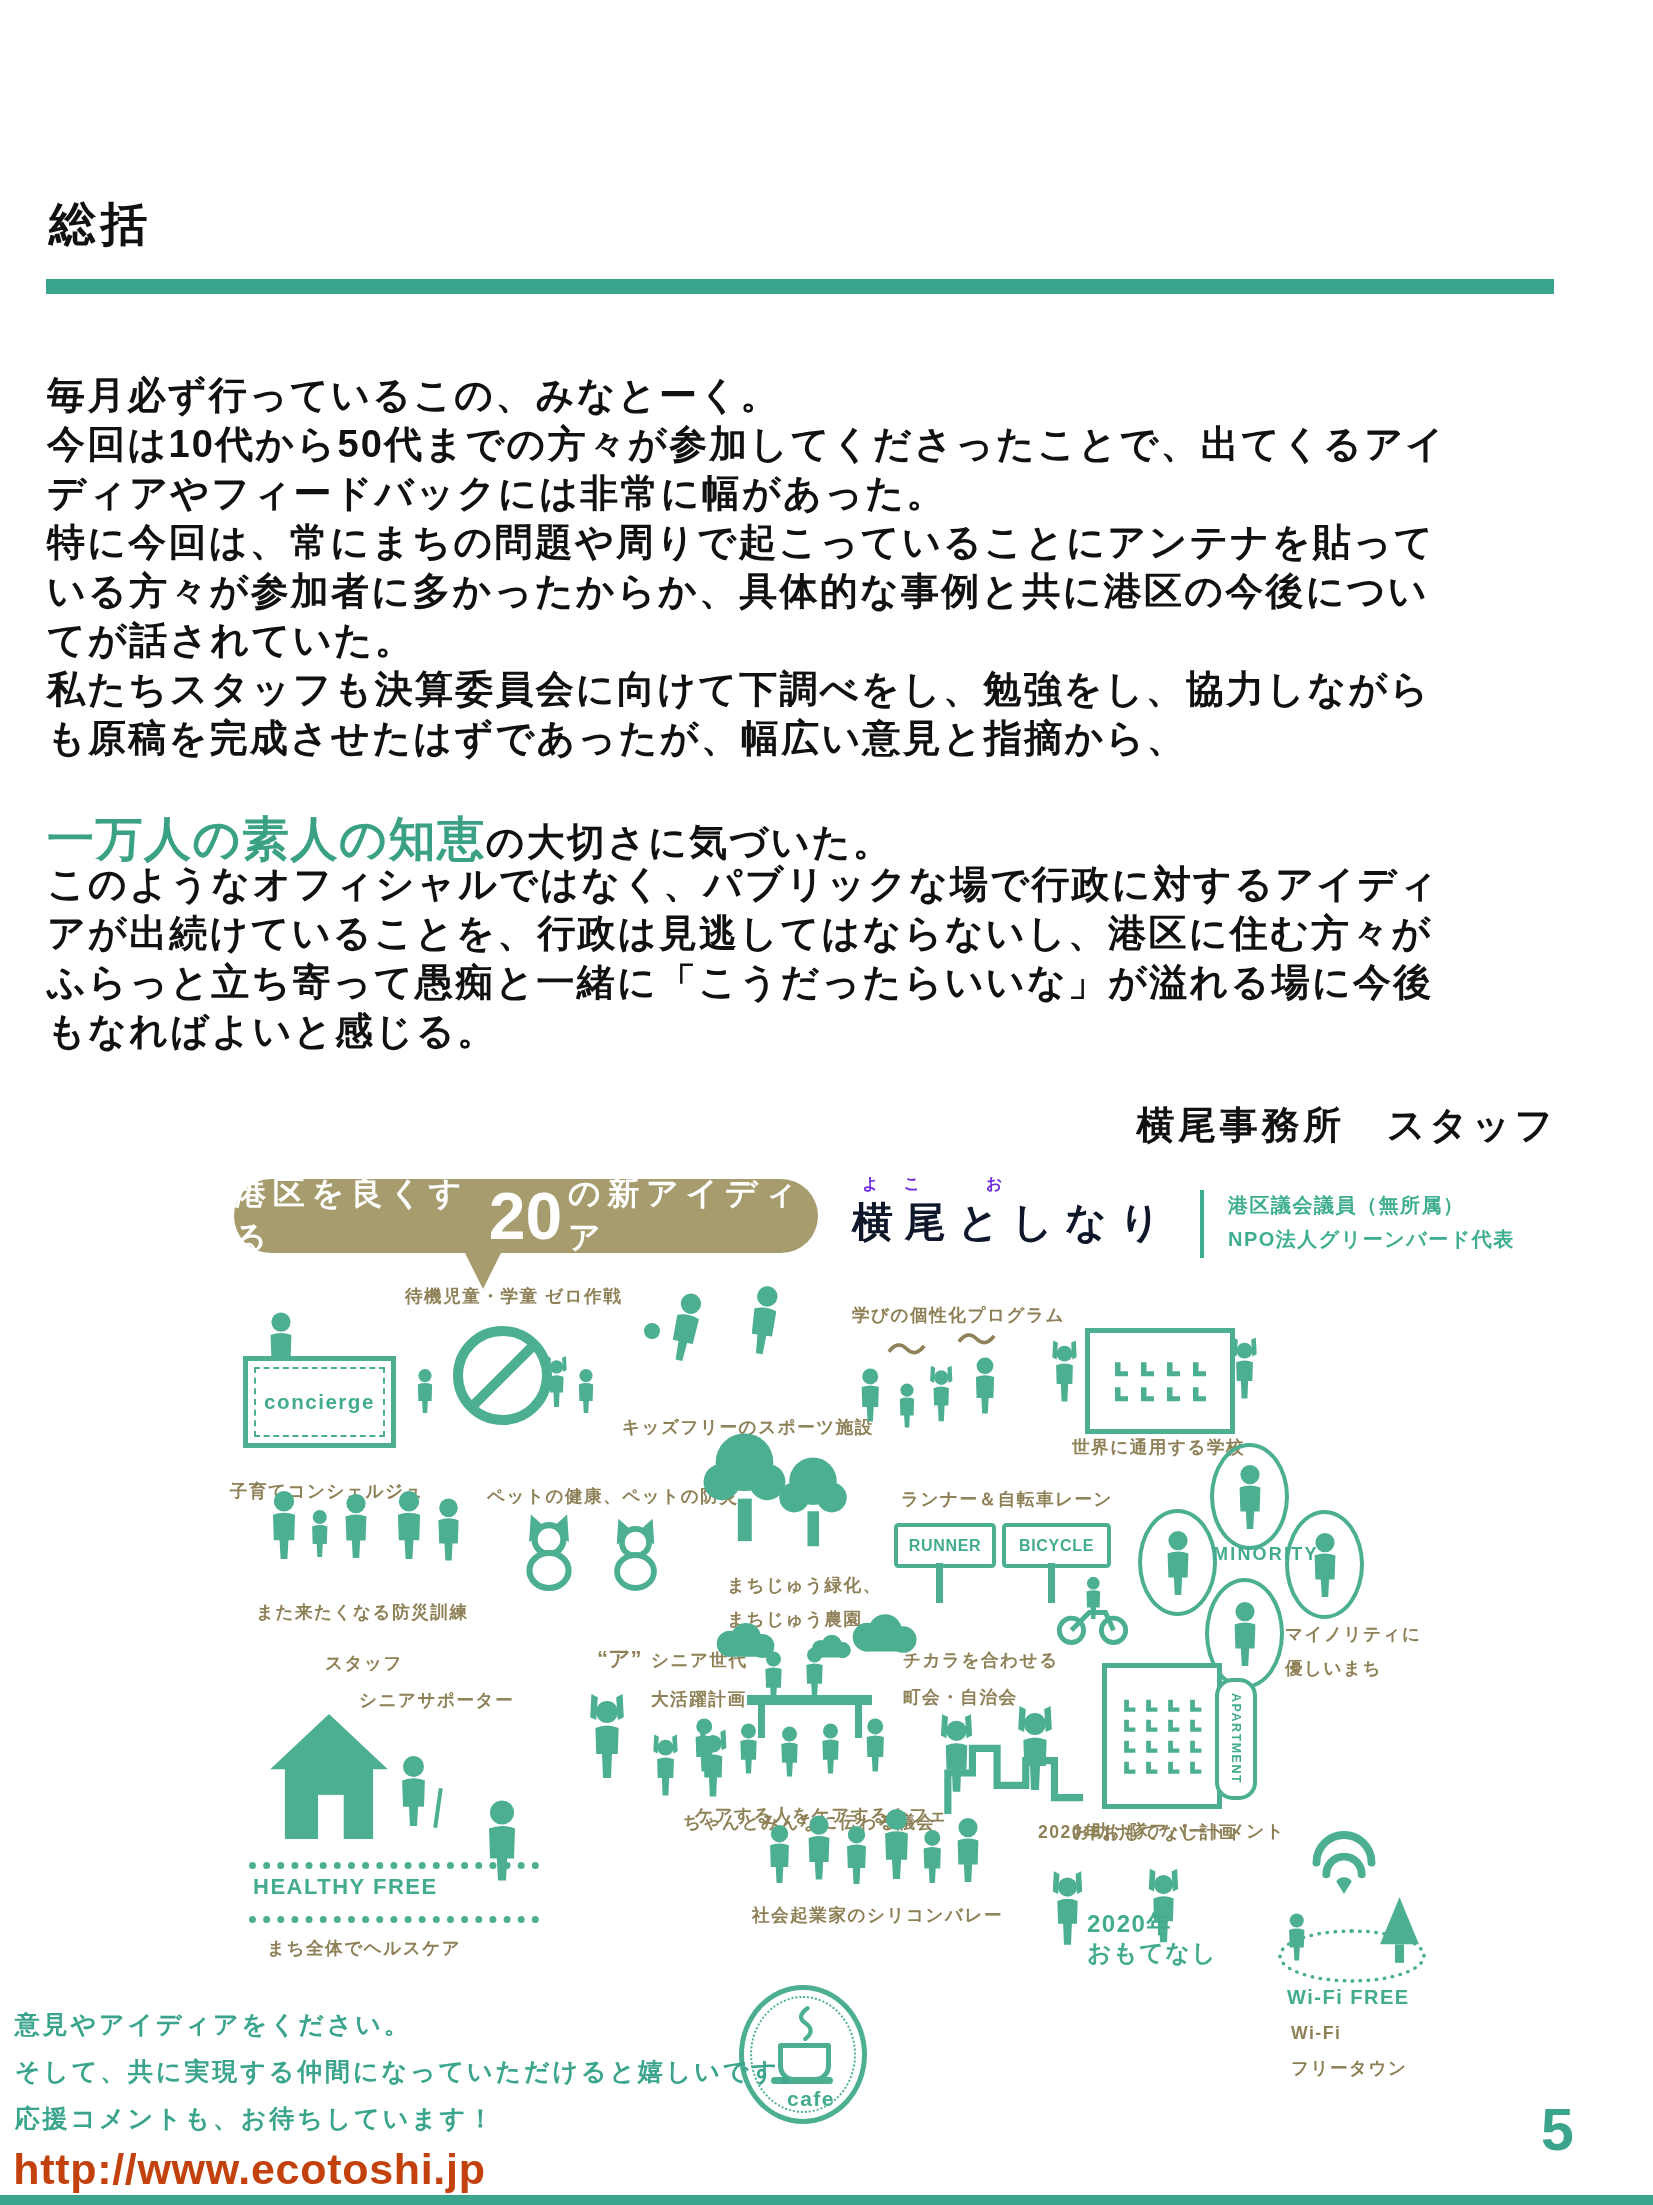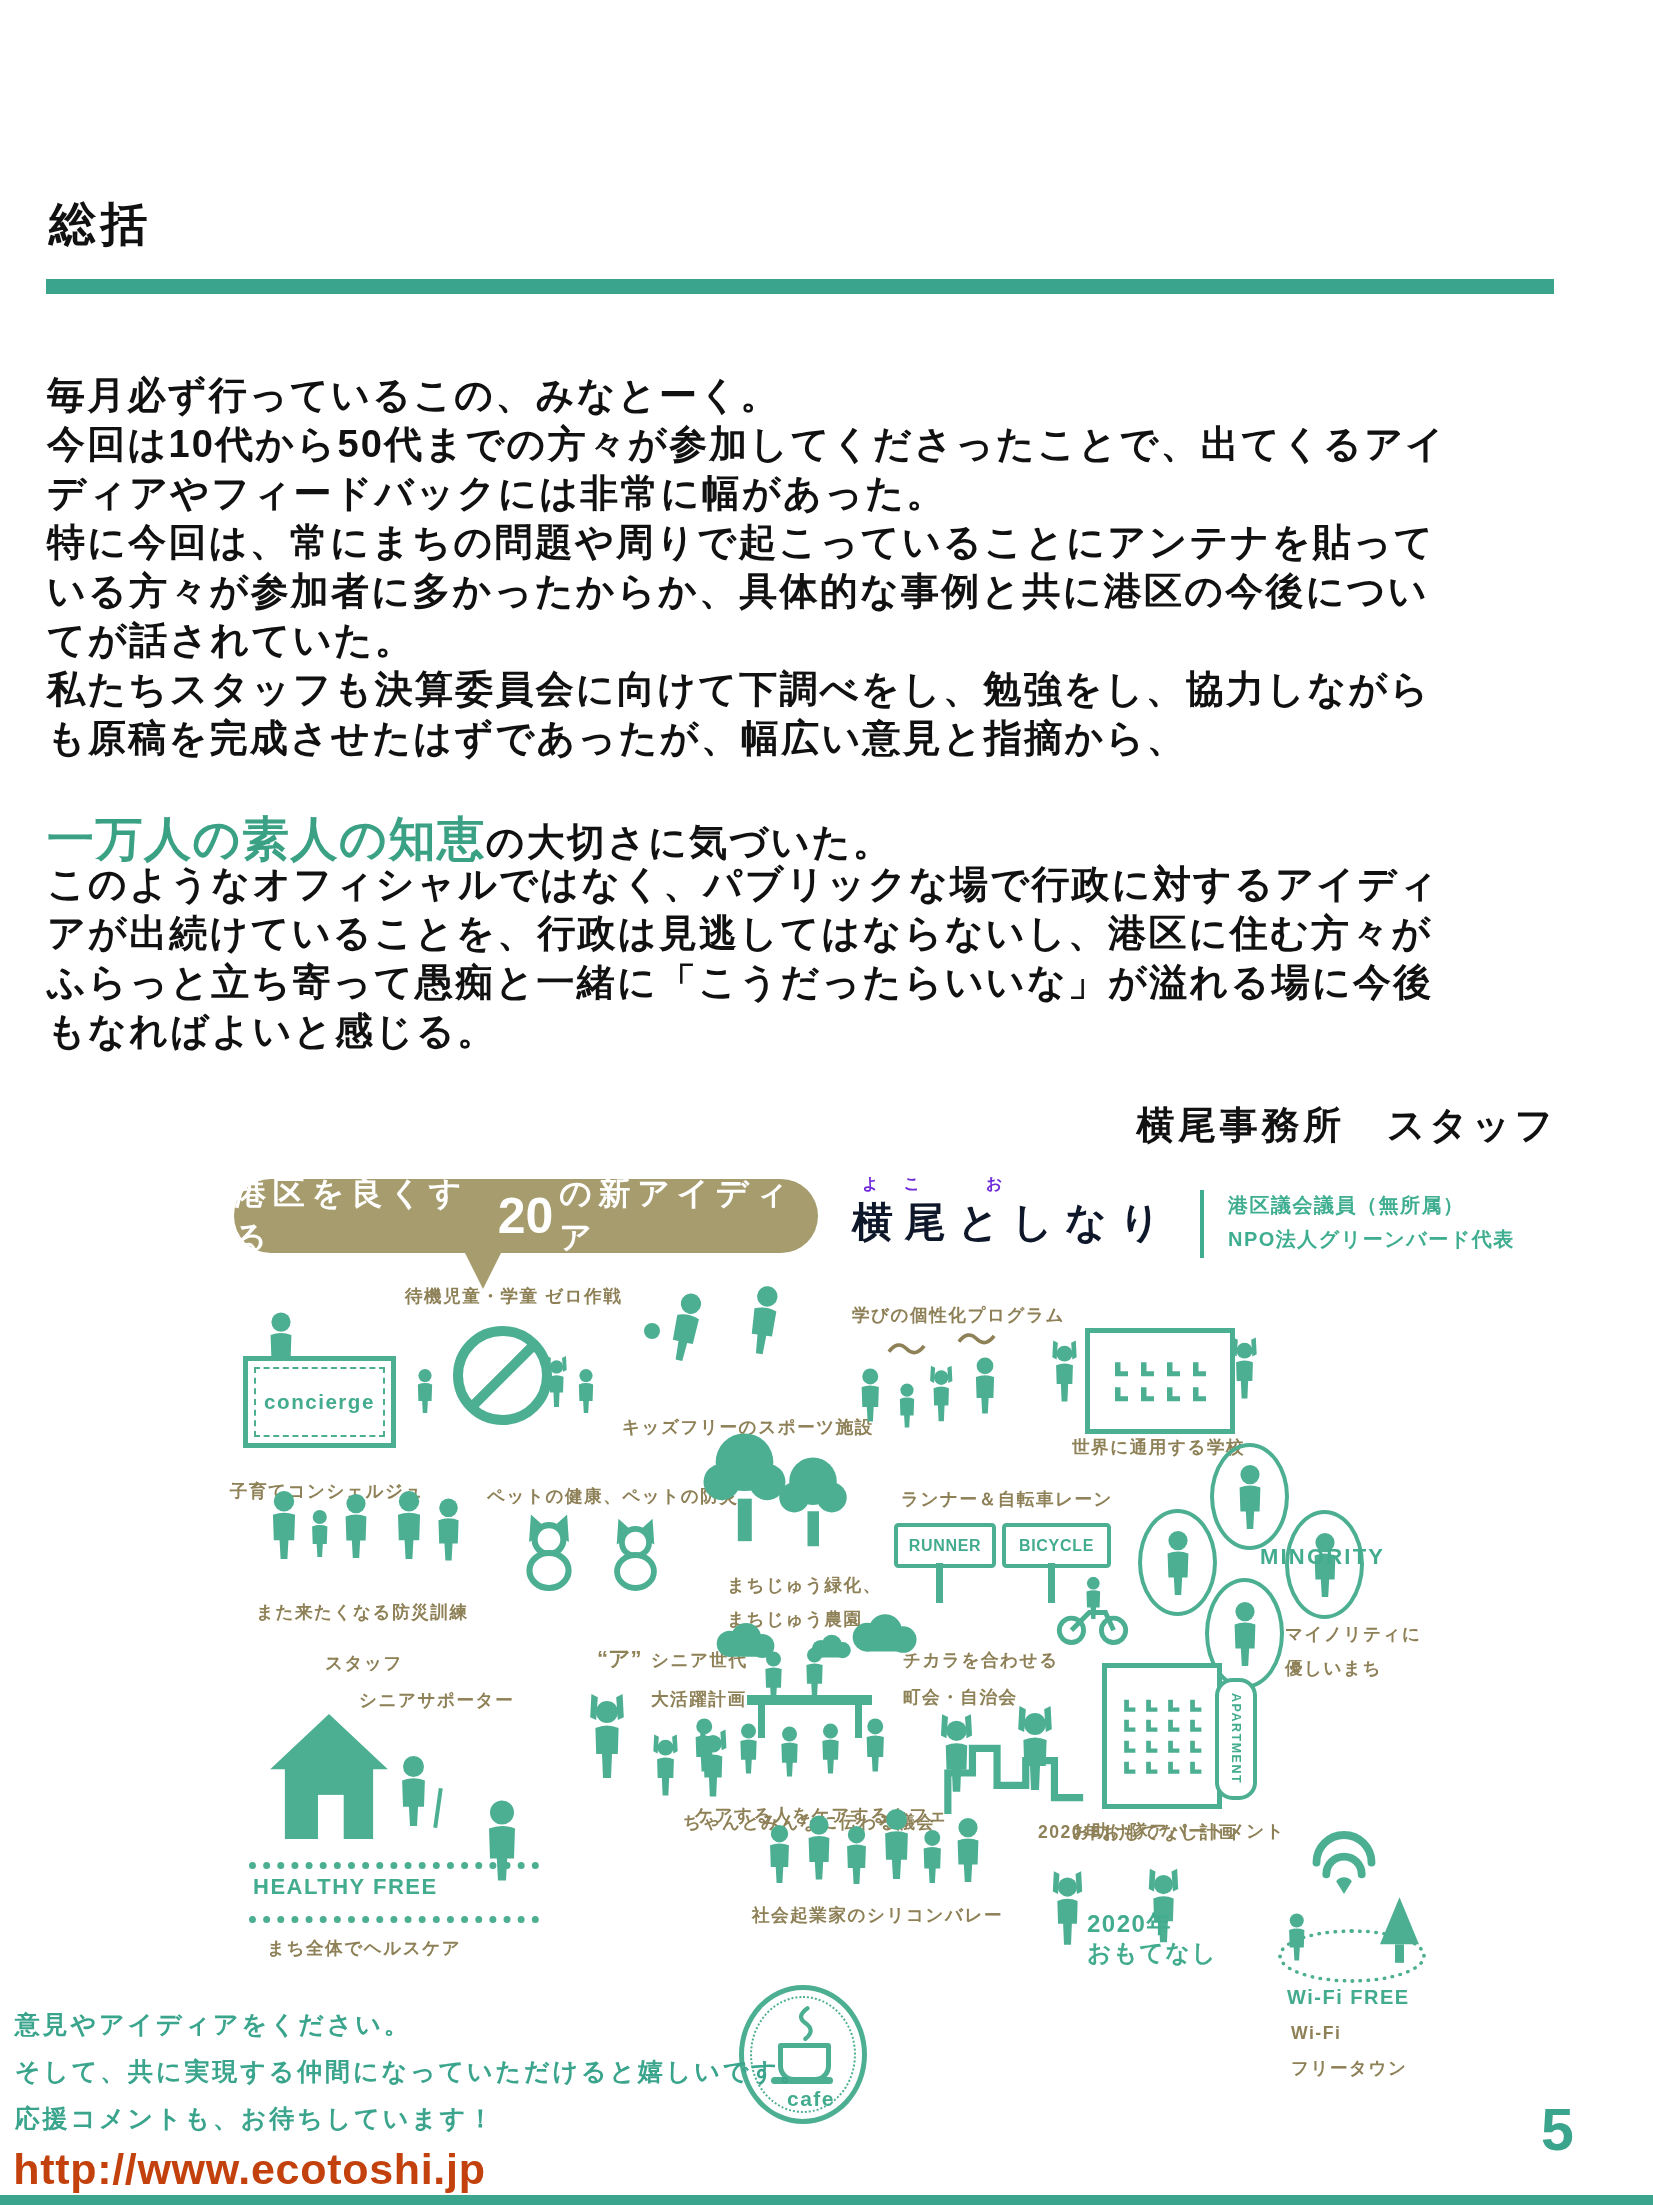--- a/index.html
+++ b/index.html
@@ -9,21 +9,21 @@
   .heading{font-size:47px;font-weight:bold;color:#111;letter-spacing:4.4px;margin:0;}
   .rule{background:#3aa48c;}
   .bodytext{color:#111;font-weight:bold;font-size:38px;letter-spacing:2.2px;line-height:49px;}
   .bline{white-space:nowrap;height:49px;}
   .hl{color:#3aa184;font-size:47px;letter-spacing:1.5px;}
   .attribution{font-size:38px;font-weight:bold;color:#111;letter-spacing:3.7px;white-space:nowrap;}
   
   .bubble{background:#a79c6e;border-radius:40px;color:#fff;display:flex;align-items:center;
           justify-content:center;font-weight:bold;}
   .bubble .bt1{font-size:32px;letter-spacing:6.6px;}
-  .bubble .btn{font-size:50px;margin:0 5.9px;letter-spacing:0;}
+  .bubble .btn{font-size:66px;margin:0 5.9px;letter-spacing:0;}
   .bubble-tail{width:0;height:0;border:19px solid transparent;border-top:38px solid #a79c6e;}
   .furi{font-size:16px;color:#6d28d9;font-weight:bold;letter-spacing:25px;margin-left:10.3px;}
   .aname{font-size:41px;color:#0f172a;font-weight:bold;letter-spacing:11.8px;white-space:nowrap;}
   .adivider{width:3.7px;background:#3fae90;}
   .roles{font-size:20px;color:#3fae90;font-weight:bold;line-height:34px;letter-spacing:1.5px;white-space:nowrap;}
   .lab{position:absolute;font-weight:bold;color:#8e8057;font-size:17.6px;letter-spacing:1.5px;white-space:nowrap;}
   .glab{position:absolute;font-weight:bold;color:#43ab8e;white-space:nowrap;letter-spacing:1.5px;}
   svg.abs{overflow:visible;}
   .ic{fill:#4daf92;}
   .ols{fill:#fff;stroke:#4daf92;stroke-width:3;}
@@ -300,21 +300,21 @@
     <div class="abs pov" style="left:1064px;top:338px;width:71px;height:101px;">
       <svg class="ic" viewBox="0 0 20 40" width="32" height="68">
           <use href="#sym-person"></use>
         </svg>
       </div>
     <div class="abs pov" style="left:984px;top:406px;width:71px;height:103px;">
       <svg class="ic" viewBox="0 0 20 40" width="32" height="68">
           <use href="#sym-person"></use>
         </svg>
       </div>
-    <div class="glab" style="left:992px;top:372px;font-size:22px;letter-spacing:2.2px;padding-left:47px;">MINORITY</div>
+    <div class="glab" style="left:992px;top:372px;font-size:18px;letter-spacing:2.2px;">MINORITY</div>
     <div class="lab" style="left:1064px;top:450px;">マイノリティに</div>
     <div class="lab" style="left:1064px;top:484px;">優しいまち</div>
 
     <div class="lab" style="left:104px;top:479px;">スタッフ</div>
     <div class="lab" style="left:138px;top:516px;">シニアサポーター</div>
     <svg class="abs ic" viewBox="0 0 32 34" style="left:40px;top:542px;width:136px;height:125px;">
         <use href="#sym-house"></use>
       </svg>
     <svg class="abs ic" viewBox="0 0 20 40" style="left:175px;top:582px;width:35px;height:74px;">
         <use href="#sym-person"></use>

